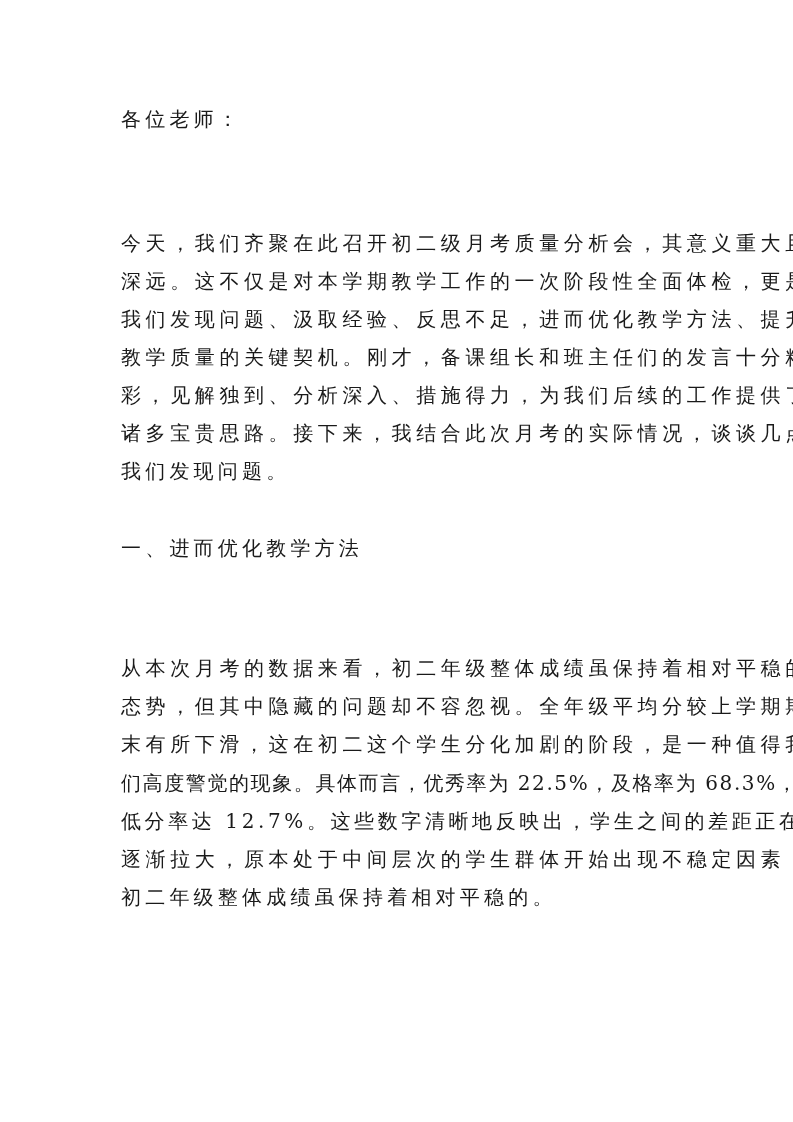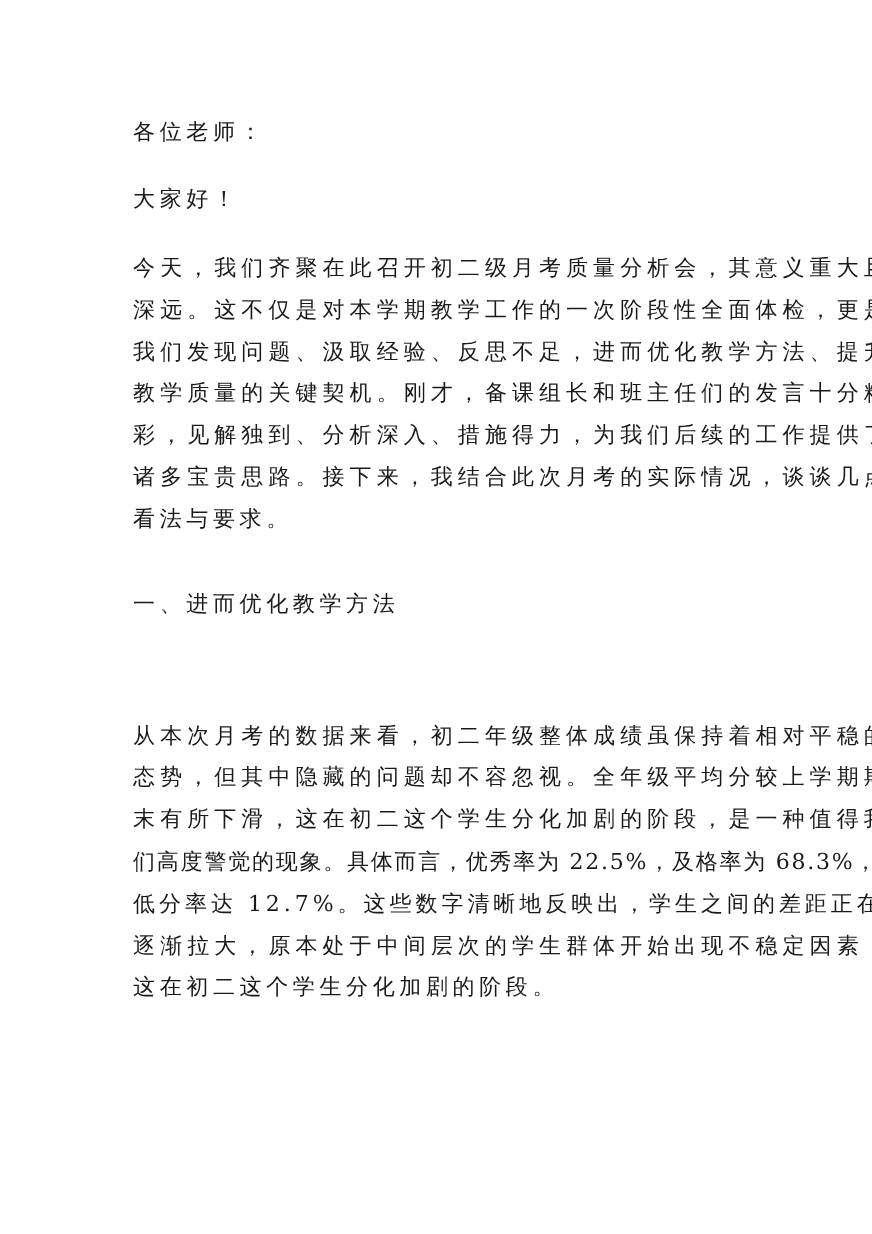--- a/index.html
+++ b/index.html
@@ -9,36 +9,35 @@
   .line { position: absolute; left: 121px; width: 560px; font-size: 20px; line-height: 24px;
           white-space: nowrap; letter-spacing: 4.2px; }
   .just { letter-spacing: 4.6px; }
   .tight { letter-spacing: 1.6px; }
 </style>
 </head>
 <body>
 
 <div class="page">
   <div class="line" style="top:107px">各位老师：</div>
-  <div class="line" style="top:168px">大家好！</div>
 
   <div>
     <div class="line just" style="top:231px">今天，我们齐聚在此召开初二级月考质量分析会，其意义重大且</div>
     <div class="line just" style="top:269px">深远。这不仅是对本学期教学工作的一次阶段性全面体检，更是</div>
     <div class="line just" style="top:307px">我们发现问题、汲取经验、反思不足，进而优化教学方法、提升</div>
     <div class="line just" style="top:345px">教学质量的关键契机。刚才，备课组长和班主任们的发言十分精</div>
     <div class="line just" style="top:383px">彩，见解独到、分析深入、措施得力，为我们后续的工作提供了</div>
     <div class="line just" style="top:421px">诸多宝贵思路。接下来，我结合此次月考的实际情况，谈谈几点</div>
-    <div class="line" style="top:459px">看法与要求。</div>
+    <div class="line" style="top:459px">我们发现问题。</div>
   </div>
 
   <div class="line" style="top:536px">一、进而优化教学方法</div>
 
   <div>
     <div class="line just" style="top:656px">从本次月考的数据来看，初二年级整体成绩虽保持着相对平稳的</div>
     <div class="line just" style="top:694px">态势，但其中隐藏的问题却不容忽视。全年级平均分较上学期期</div>
     <div class="line just" style="top:732px">末有所下滑，这在初二这个学生分化加剧的阶段，是一种值得我</div>
     <div class="line tight" style="top:771px">们高度警觉的现象。具体而言，优秀率为 22.5%，及格率为 68.3%，</div>
     <div class="line" style="top:809px; letter-spacing:3.6px">低分率达 12.7%。这些数字清晰地反映出，学生之间的差距正在</div>
     <div class="line just" style="top:847px">逐渐拉大，原本处于中间层次的学生群体开始出现不稳定因素，</div>
-    <div class="line" style="top:885px">这在初二这个学生分化加剧的阶段。</div>
+    <div class="line" style="top:885px">初二年级整体成绩虽保持着相对平稳的。</div>
   </div>
 </div>
 
 </body></html>

